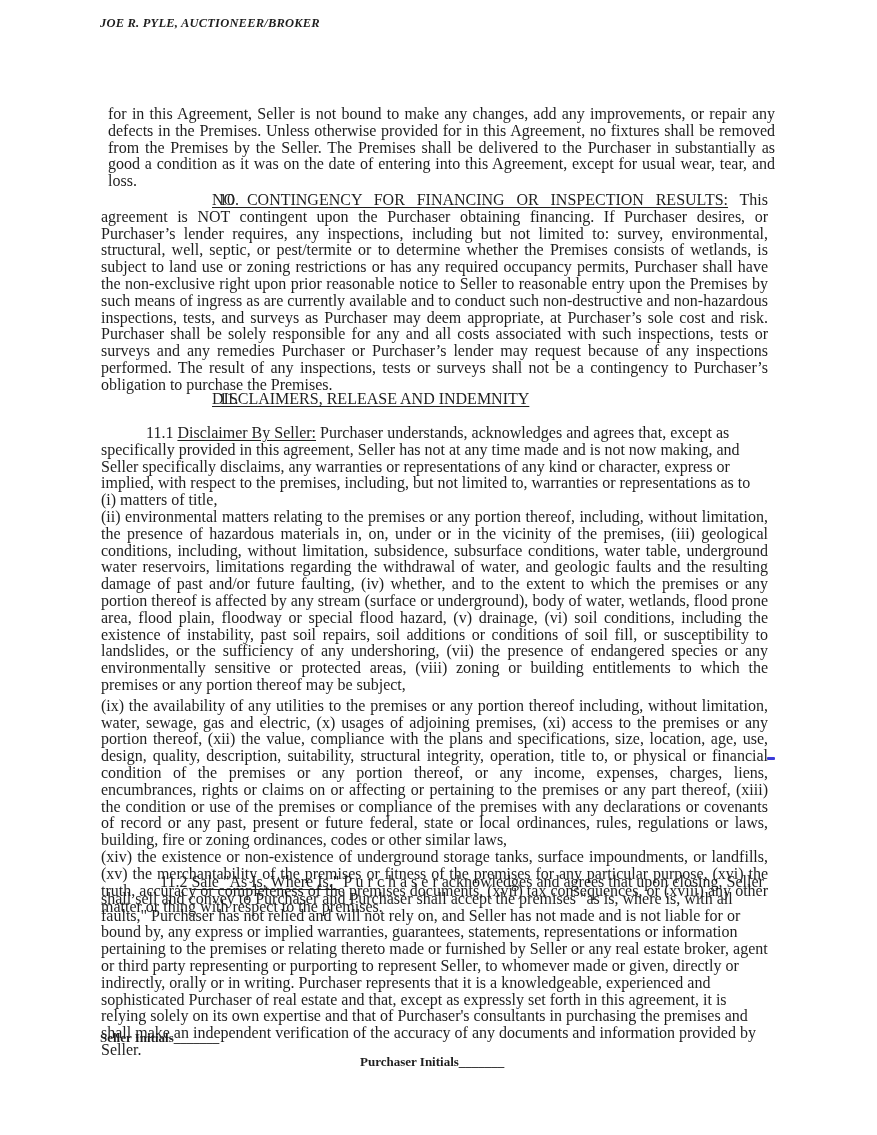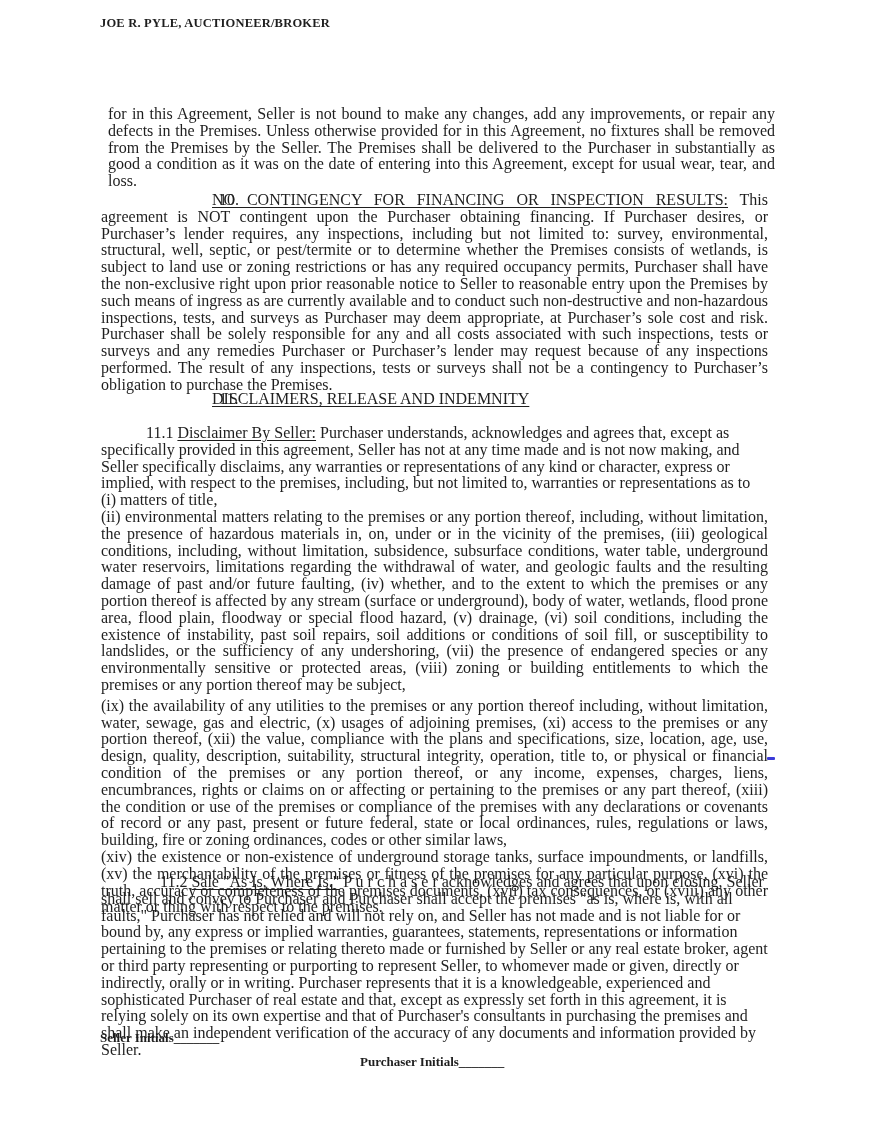--- a/index.html
+++ b/index.html
@@ -9,20 +9,21 @@
     margin:0 auto;
     background:#ffffff;
     font-family:"Liberation Serif", serif;
     color:#1e1e1e;
     overflow:hidden;
   }
   .doc-header {
     position:absolute; left:100px; top:16px;
     font-size:12.5px; font-weight:bold; letter-spacing:.2px;
     white-space:nowrap;
+    font-style:italic;
   }
   .block {
     position:absolute; left:101px; width:667px;
     font-size:16px; line-height:16.8px;
   }
   .just { text-align:justify; }
   .para { margin:0; }
   .tabnum { display:inline-block; width:52px; }
   .indent59 { text-indent:59px; }
   .indent45 { text-indent:45px; }

